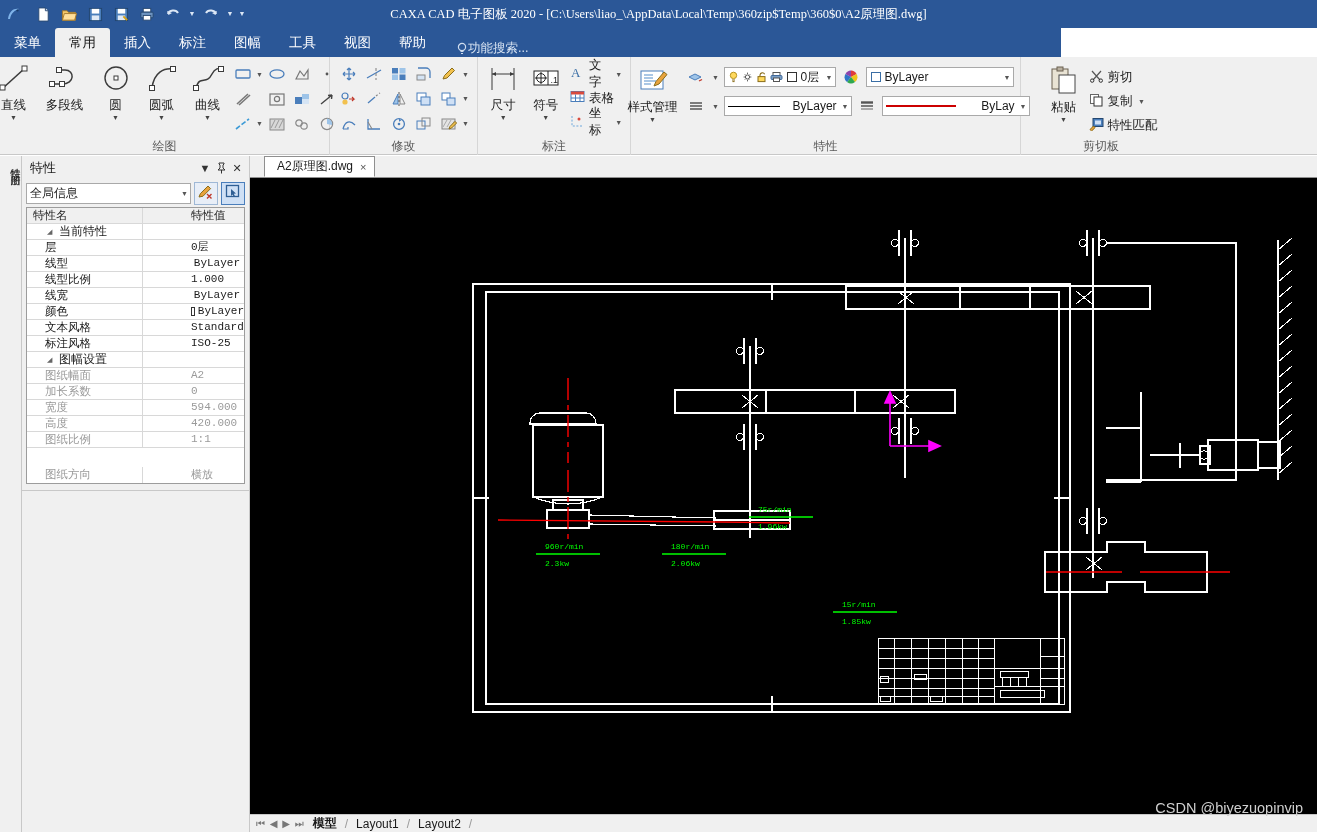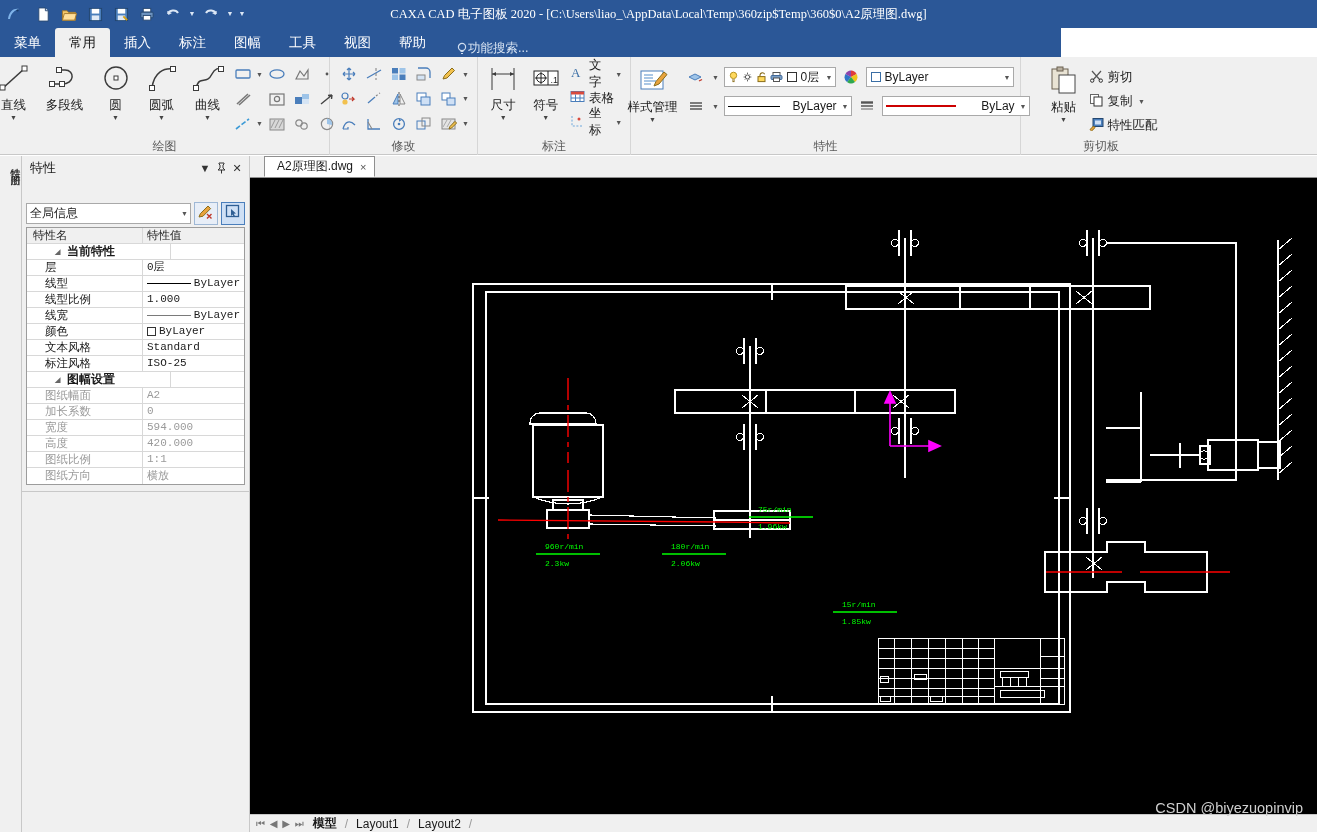--- a/index.html
+++ b/index.html
@@ -123,51 +123,50 @@
     background:#f0f0f0; border-right:1px solid #c8c8c8;
     display:flex; flex-direction:column;
   }
   #props-head {
     height:24px; display:flex; align-items:center; padding:0 4px 0 8px;
   }
   #props-head .ttl { flex:1; font-size:13px; color:#1a1a1a;}
   .phbtn { width:16px; height:16px; display:flex; align-items:center; justify-content:center;
     font-size:11px; color:#333; cursor:pointer;}
   #props-sel {
-    height:26px; display:flex; align-items:center; gap:3px; padding:0 4px;margin-top:20px;
+    height:26px; display:flex; align-items:center; gap:3px; padding:0 4px;
   }
   #props-sel .combo { flex:1; height:21px;}
   .pbtn {
     width:24px; height:23px; border:1px solid #9fb8d6; background:#e8eef7;
     display:flex; align-items:center; justify-content:center; cursor:pointer;
   }
   .pbtn.on { background:#cfe0f5; border-color:#4a7ebb;}
   #ptable {
     margin:1px 4px 0 4px; border:1px solid #9c9c9c; background:#fff;
     flex:0 0 auto;
   }
-  .prow { display:flex; height:16px; border-bottom:1px solid #d8d8d8; }
-  .prow:last-child { border-bottom:none; }
+  .prow { display:flex; height:16px; border-bottom:1px solid #d8d8d8;gap:44px; }
+  .prow:last-child { border-bottom:none;margin-top:19px; }
   .pname {
     width:116px; border-right:1px solid #d8d8d8;
     font-size:11.5px; padding-left:18px; line-height:15px;
     white-space:nowrap; overflow:hidden;
   }
   .pval {
     flex:1; font-size:11px; padding-left:4px; line-height:15px;
     font-family:"Liberation Mono","DejaVu Sans Mono",monospace;
     white-space:nowrap; overflow:hidden;
     display:flex; align-items:center; gap:3px;
   }
   .phdr { background:#f0f0f0; font-weight:normal; }
   .phdr .pname, .phdr .pval { font-family:"Liberation Sans",sans-serif; font-size:11.5px; }
   .pgroup .pname {
-    font-weight:bold; padding-left:12px; font-size:12px;
+    font-weight:normal; padding-left:32px; font-size:12px;
     font-family:"Liberation Sans",sans-serif;
-    margin-left:28px;
   }
   .pgroup { background:#fff; }
   .tri { position:absolute; margin-left:-12px; font-size:7px; color:#666; }
   .dim .pname, .dim .pval { color:#9a9a9a; }
   .ltype-swatch { display:inline-block; width:56px; height:1px; background:#000; }
   .lwid-swatch  { display:inline-block; width:56px; height:1px; background:#7a7a7a; }
   .col-swatch   { display:inline-block; width:9px; height:9px; border:1px solid #333; background:#fff; }
   #props-empty { flex:1; border-top:1px solid #c8c8c8; margin-top:6px; background:#f0f0f0;}
 
   

